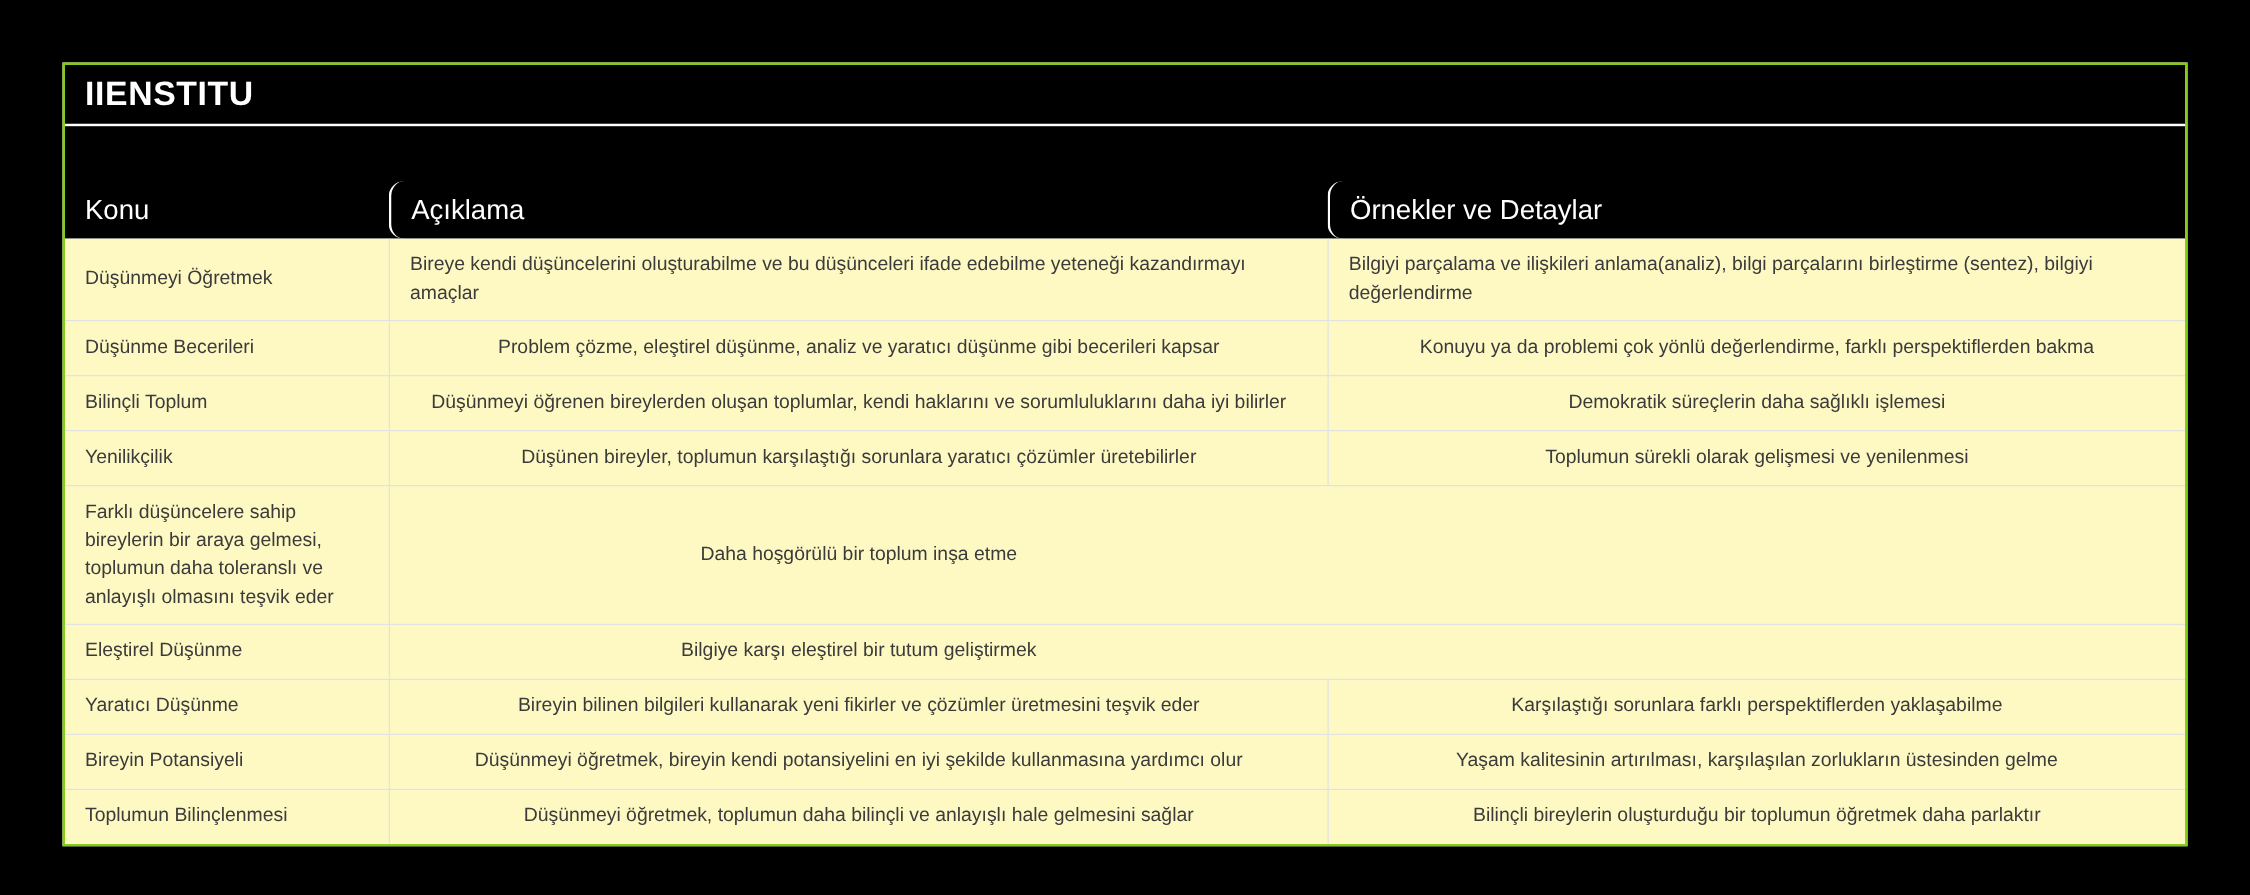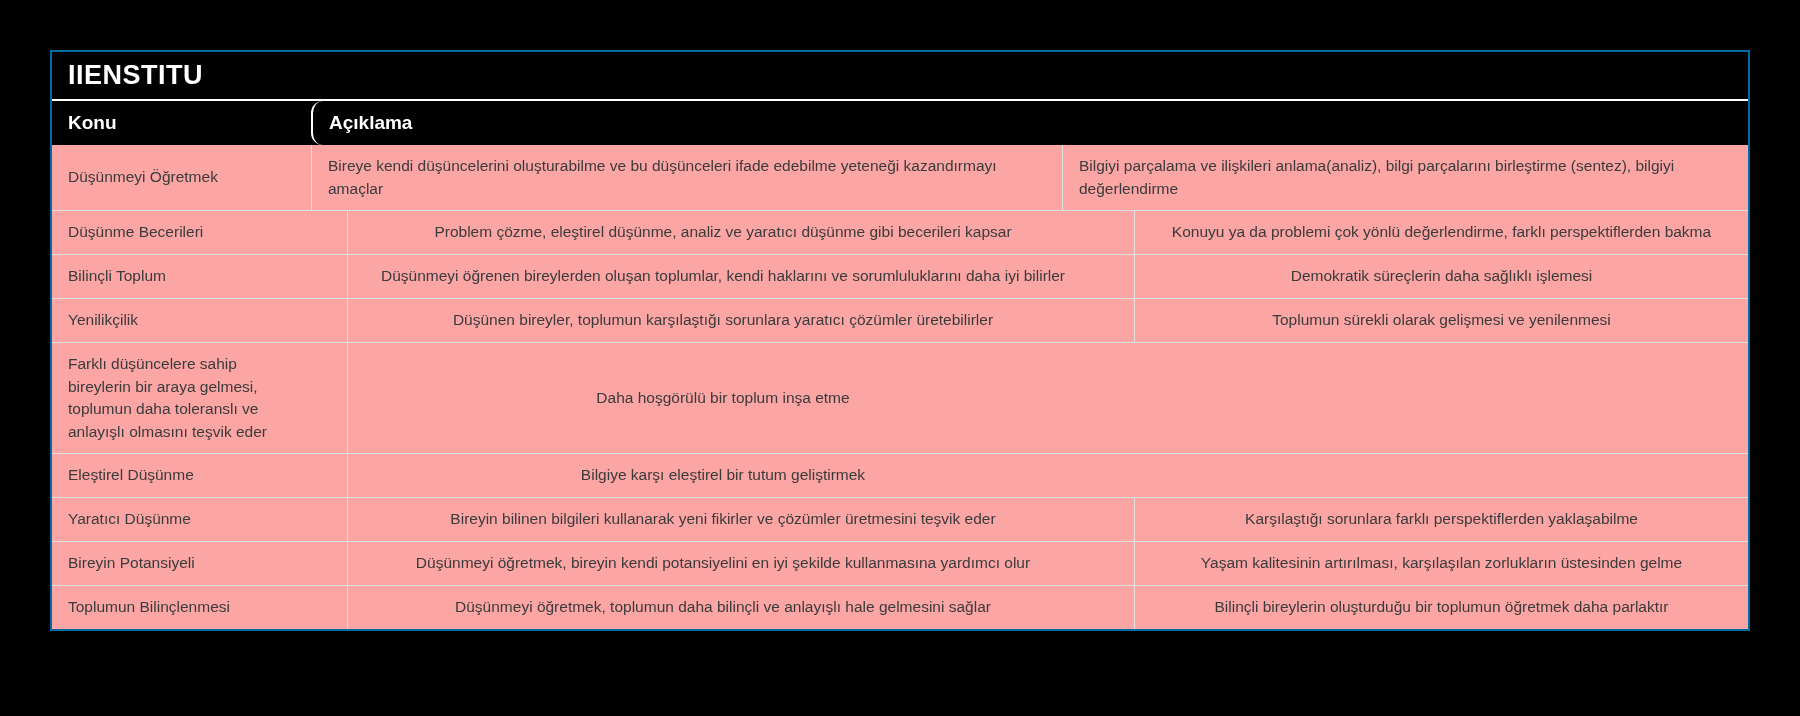--- a/index.html
+++ b/index.html
@@ -13,21 +13,21 @@
     position: relative;
     overflow: hidden;
     font-family: "Liberation Sans", "DejaVu Sans", sans-serif;
   }
   .card {
     position: absolute;
     left: 50px;
     top: 50px;
     width: 1700px;
     box-sizing: border-box;
-    border: 2px solid #0369a1;
+    border: 2px solid #84cc16;
     background: #ffffff;
   }
   .brand-bar {
     background: #000000;
     height: 49px;
     border-bottom: 2px solid #ffffff;
     display: flex;
     align-items: center;
     padding: 0 16px;
     box-sizing: border-box;
@@ -40,41 +40,41 @@
   }
   .grid-row {
     display: grid;
     grid-template-columns: 259px 751px 1fr;
   }
   .header-row {
     background: #000000;
   }
   .header-cell {
     color: #ffffff;
-    font-size: 19px;
-    font-weight: 700;
+    font-size: 22px;
+    font-weight: 400;
     padding: 10px 16px;
     min-height: 44px;
     display: flex;
     align-items: center;
     box-sizing: border-box;
+    margin-top: 44px;
   }
   .header-cell + .header-cell {
     border-left: 2px solid #ffffff;
     border-radius: 12px;
   }
   .tbody {
     background: #ffffff;
   }
   .row {
-    background: #fca5a5;
+    background: #fef9c3;
   }
   .row + .row {
     border-top: 1px solid #e2e2e2;
-    gap: 36px;
   }
   .cell {
     padding: 10px 16px;
     min-height: 43px;
     box-sizing: border-box;
     display: flex;
     align-items: center;
     color: #3b3b3b;
     font-size: 15.5px;
     line-height: 22.5px;
@@ -89,20 +89,21 @@
 
 <div class="card">
 
   <div class="brand-bar">
     <span class="brand-title">IIENSTITU</span>
   </div>
 
   <div class="grid-row header-row">
     <div class="header-cell">Konu</div>
     <div class="header-cell">Açıklama</div>
+    <div class="header-cell">Örnekler ve Detaylar</div>
   </div>
 
   <div class="tbody" id="table-body">
       <div class="grid-row row">
         <div class="cell">
           <span>Düşünmeyi Öğretmek</span>
         </div>
         <div class="cell">
           <span>Bireye kendi düşüncelerini oluşturabilme ve bu düşünceleri ifade edebilme yeteneği kazandırmayı amaçlar</span>
         </div>

